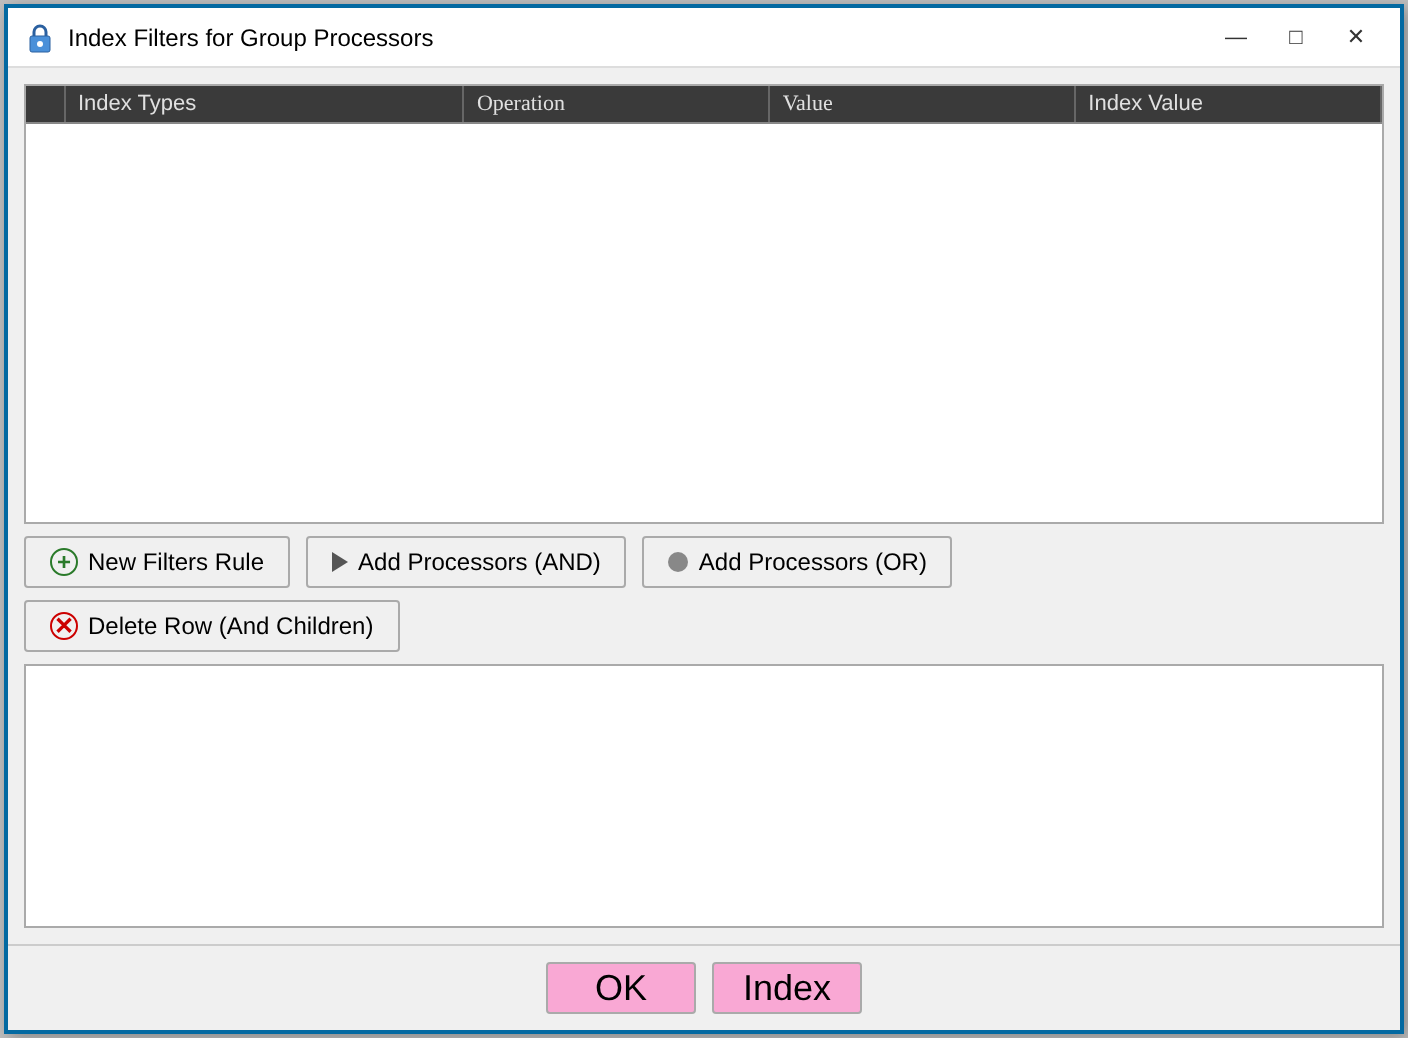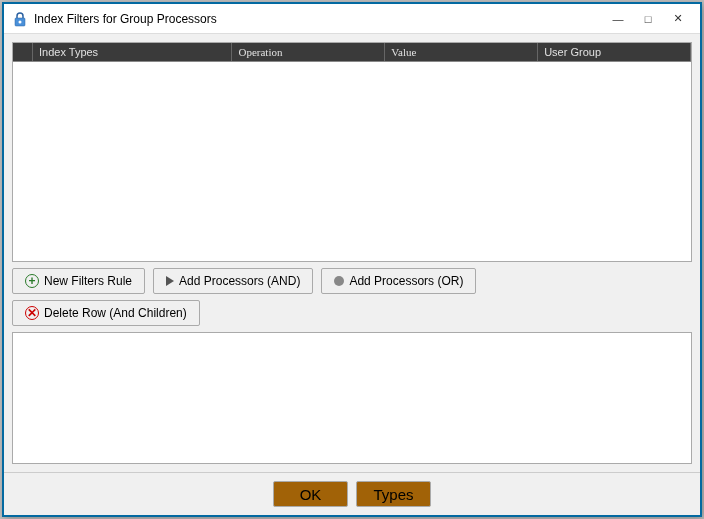--- a/index.html
+++ b/index.html
@@ -206,24 +206,24 @@
       justify-content: center;
       padding: 8px;
       gap: 8px;
       border-top: 1px solid #ccc;
       background: #f0f0f0;
     }
 
     .dialog-btn {
       width: 75px;
       height: 26px;
-      background: #a16207;
+      background: #f9a8d4;
       border: 1px solid #aaa;
       cursor: pointer;
-      font-size: 15px;
+      font-size: 18px;
       border-radius: 2px;
       color: #000;
     }
 
     .window-wrapper {
       position: relative;
     }
   </style>
 </head>
 <body>
@@ -248,21 +248,21 @@
     </div>
 
     <div class="content">
 
       <div class="table-container">
         <div class="table-header">
           <div class="table-header-cell col-check"></div>
           <div class="table-header-cell col-index">Index Types</div>
           <div class="table-header-cell col-operation">Operation</div>
           <div class="table-header-cell col-value">Value</div>
-          <div class="table-header-cell col-user">User Group</div>
+          <div class="table-header-cell col-user">Index Value</div>
         </div>
         <div class="table-body"></div>
       </div>
 
       <div class="buttons-row-1">
         <button class="action-btn">
           <span class="btn-icon">
             <span class="plus-circle">+</span>
           </span>
           <span>New Filters Rule</span>
@@ -290,16 +290,16 @@
           </span>
           <span>Delete Row (And Children)</span>
         </button>
       </div>
 
       <div class="lower-panel"></div>
     </div>
 
     <div class="dialog-footer">
       <button class="dialog-btn">OK</button>
-      <button class="dialog-btn">Types</button>
+      <button class="dialog-btn">Index</button>
     </div>
   </div>
 </div>
 
 </body></html>

